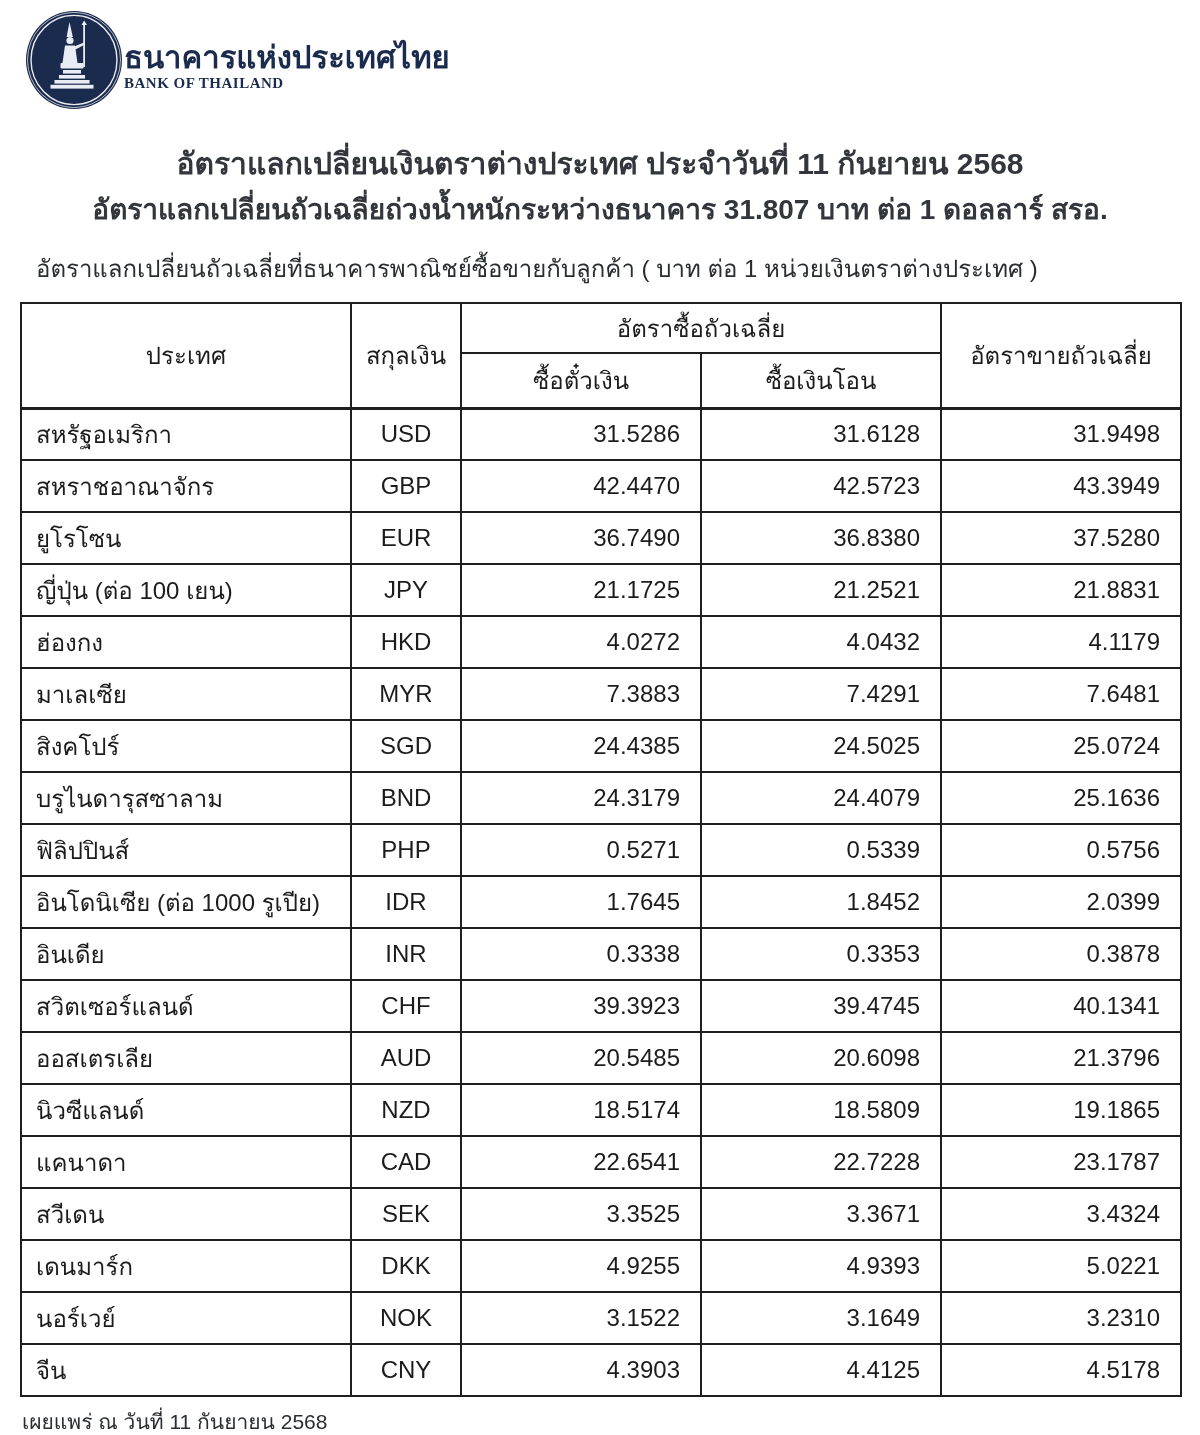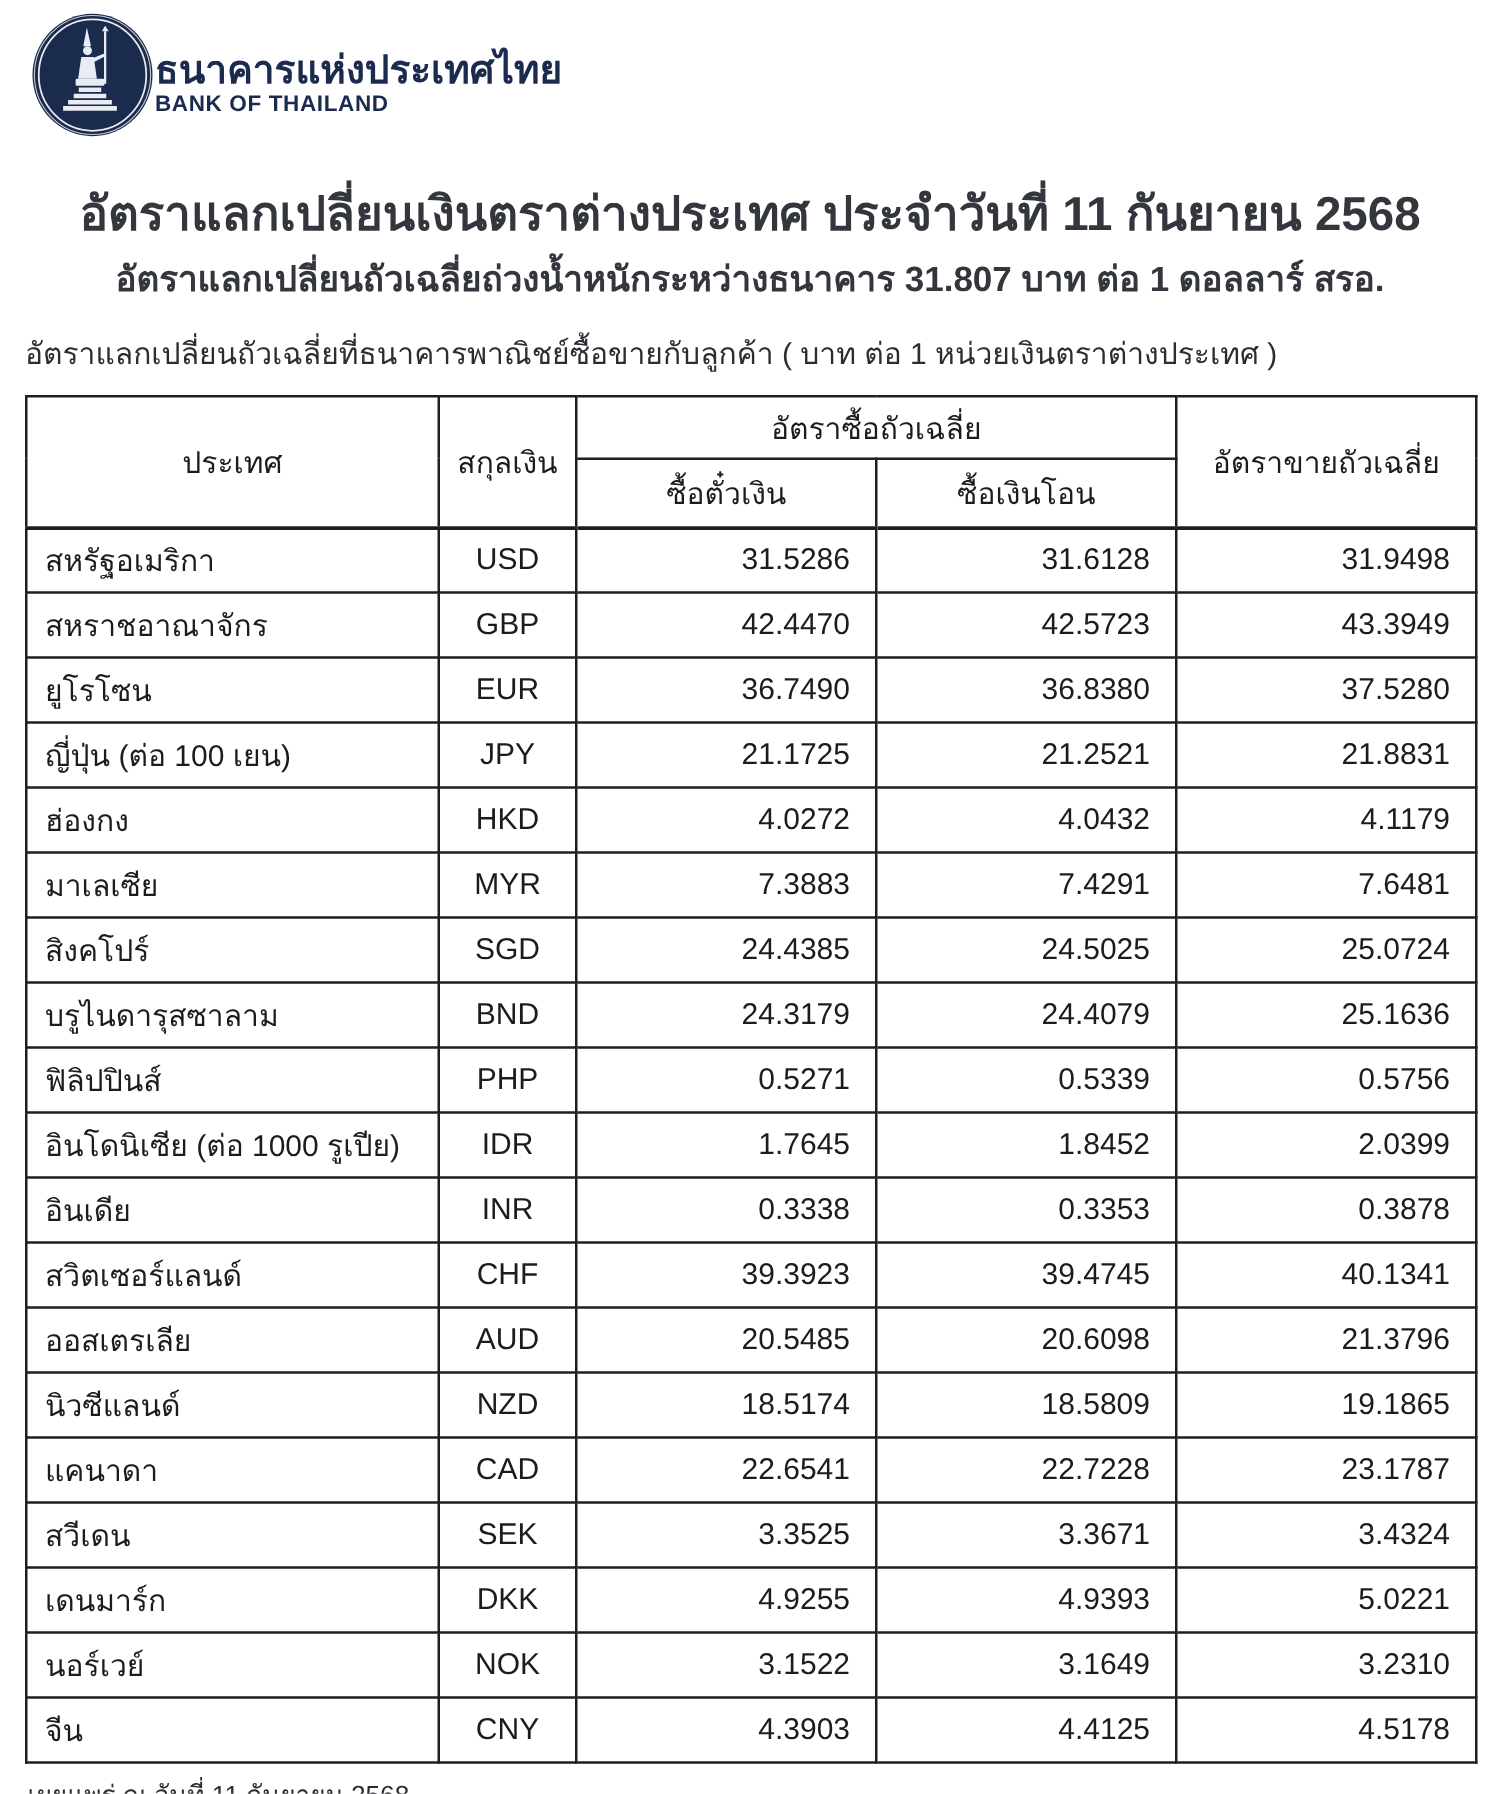--- a/index.html
+++ b/index.html
@@ -22,45 +22,45 @@
   }
   .brand .logo { width: 100px; height: 100px; flex: 0 0 auto; }
   .brand-text { display: flex; flex-direction: column; justify-content: center; padding-top: 12px; }
   .brand-name-th {
     font-size: 31px;
     font-weight: 700;
     color: #1b2b4e;
     line-height: 1.15;
   }
   .brand-name-en {
-    font-family: Liberation Sans, sans-serif;
-    font-size: 18px;
+    font-family: Liberation Serif, serif;
+    font-size: 15px;
     font-weight: 700;
     color: #1b2b4e;
     letter-spacing: 0.5px;
   }
 
   
   .doc-title {
     margin-top: 28px;
     text-align: center;
-    font-size: 38px;
+    font-size: 30px;
     font-weight: 700;
     color: #33373d;
   }
   .doc-subtitle {
     margin-top: 0;
     text-align: center;
     font-size: 28px;
     font-weight: 700;
     color: #33373d;
   }
   .doc-note {
     margin-top: 18px;
-    padding-left: 20px;
+    padding-left: 36px;
     text-align: left;
     font-size: 24px;
     font-weight: 400;
     color: #2a2d31;
   }
 
   
   table.rates {
     margin: 14px 0 0 20px;
     width: 1160px;

